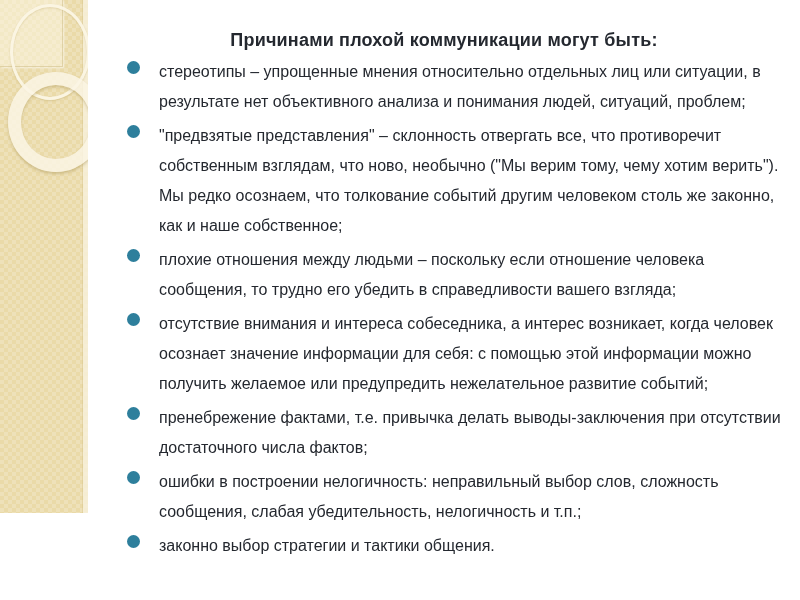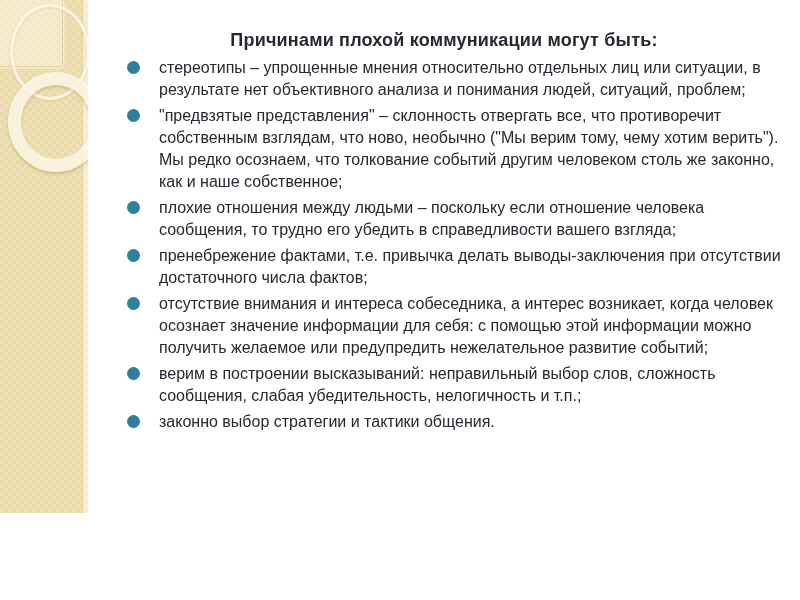--- a/index.html
+++ b/index.html
@@ -78,21 +78,21 @@
   .bullet-list {
     list-style: none;
     margin: 0 18px 0 19px;
     padding: 0;
   }
   .bullet-item {
     position: relative;
     padding-left: 52px;
     margin-bottom: 4px;
     font-size: 16px;
-    line-height: 22px;
+    line-height: 30px;
     color: var(--text-color, #23272E);
   }
   .dot {
     position: absolute;
     left: 20px; top: 4px;
     width: 13px; height: 13px;
     border-radius: 50%;
     background: var(--bullet-color, #2E7F9C);
   }
 </style>
@@ -106,20 +106,20 @@
     <div class="decor-circle-outline"></div>
     <div class="decor-ring"></div>
   </aside>
 
   <main class="content">
     <h1 class="slide-title">Причинами плохой коммуникации могут быть:</h1>
     <ul class="bullet-list">
         <li class="bullet-item"><span class="dot"></span><span>стереотипы – упрощенные мнения относительно отдельных лиц или ситуации, в результате нет объективного анализа и понимания людей, ситуаций, проблем;</span></li>
         <li class="bullet-item"><span class="dot"></span><span>"предвзятые представления" – склонность отвергать все, что противоречит собственным взглядам, что ново, необычно ("Мы верим тому, чему хотим верить"). Мы редко осознаем, что толкование событий другим человеком столь же законно, как и наше собственное;</span></li>
         <li class="bullet-item"><span class="dot"></span><span>плохие отношения между людьми – поскольку если отношение человека сообщения, то трудно его убедить в справедливости вашего взгляда;</span></li>
+        <li class="bullet-item"><span class="dot"></span><span>отсутствие внимания и интереса собеседника, а интерес возникает, когда человек осознает значение информации для себя: с помощью этой информации можно получить желаемое или предупредить нежелательное развитие событий;</span></li>
         <li class="bullet-item"><span class="dot"></span><span>пренебрежение фактами, т.е. привычка делать выводы-заключения при отсутствии достаточного числа фактов;</span></li>
-        <li class="bullet-item"><span class="dot"></span><span>отсутствие внимания и интереса собеседника, а интерес возникает, когда человек осознает значение информации для себя: с помощью этой информации можно получить желаемое или предупредить нежелательное развитие событий;</span></li>
-        <li class="bullet-item"><span class="dot"></span><span>верим в построении высказываний: неправильный выбор слов, сложность сообщения, слабая убедительность, нелогичность и т.п.;</span></li>
+        <li class="bullet-item"><span class="dot"></span><span>ошибки в построении нелогичность: неправильный выбор слов, сложность сообщения, слабая убедительность, нелогичность и т.п.;</span></li>
         <li class="bullet-item"><span class="dot"></span><span>законно выбор стратегии и тактики общения.</span></li>
       </ul>
   </main>
 
 </div>
 
 </body></html>

